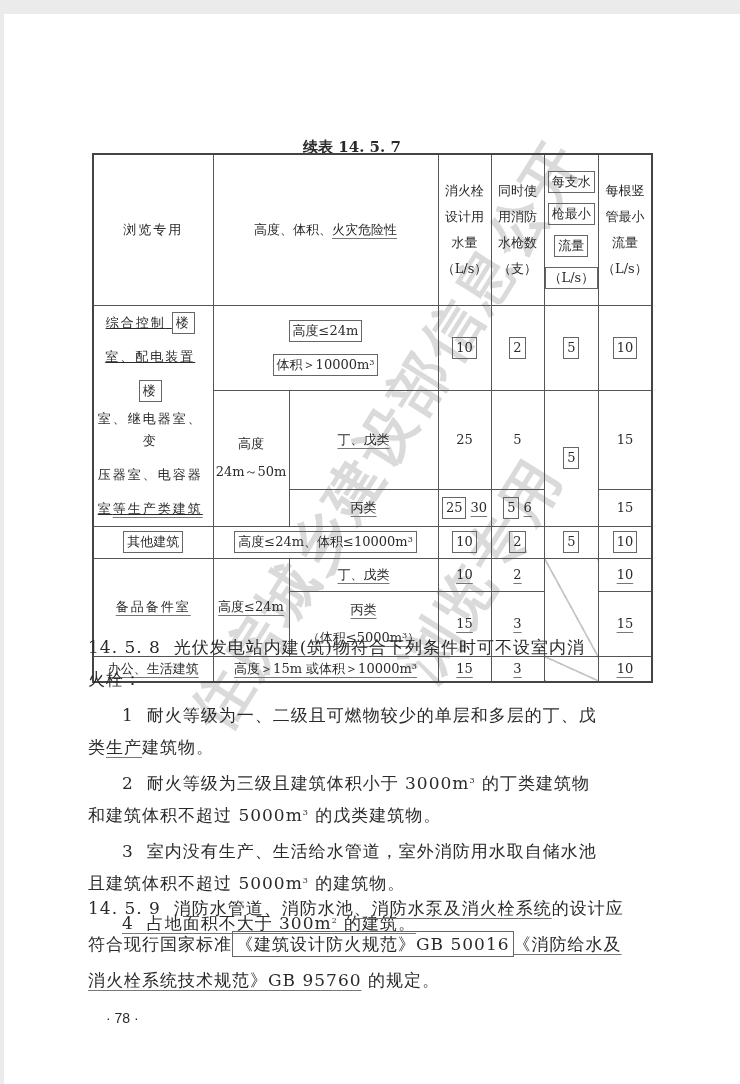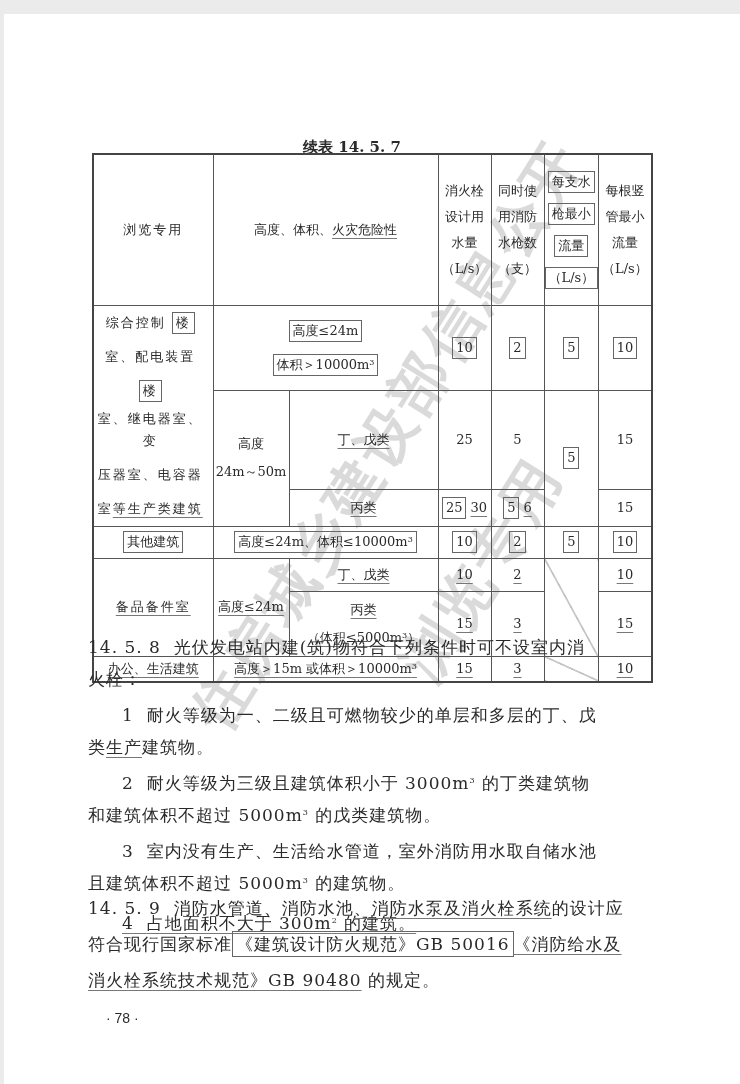--- a/index.html
+++ b/index.html
@@ -10,21 +10,21 @@
         transform-origin:left top; white-space:nowrap; pointer-events:none; letter-spacing:4px;
         font-family:"DejaVu Sans","Liberation Sans",sans-serif; }
   .tcap { position:absolute; left:0; width:696px; top:124px; text-align:center; font-size:15px; font-weight:bold; }
   table.t { position:absolute; left:88px; top:139px; border-collapse:collapse; table-layout:fixed;
             border:2px solid #444; font-size:13px; }
   table.t td { border:1px solid #555; text-align:center; vertical-align:middle; padding:0; line-height:22px; }
   .bx { border:1px solid #666; padding:1px 3px; display:inline-block; line-height:18px; }
   .ul { text-decoration:underline; text-decoration-color:#777; text-underline-offset:4px; }
   .sup { font-size:8px; vertical-align:top; position:relative; top:-2px; }
   .hdr5 .bx { margin:5px 0; }
-  .name1 { text-align:right; padding-right:6px !important; line-height:34px !important; letter-spacing:2px; }
+  .name1 { text-align:right; padding-right:6px !important; line-height:34px !important; letter-spacing:2px;text-decoration:underline; }
   .diag { background:linear-gradient(to top right, transparent calc(50% - 0.6px), #555 50%, transparent calc(50% + 0.6px)); }
   .body { position:absolute; left:84px; width:570px; font-size:17px; line-height:32px; letter-spacing:1px; }
   .body p { margin:0; }
   .ind { text-indent:34px; }
   .b { font-weight:normal; }
   .pg { position:absolute; left:102px; top:996px; font-size:14px; font-family:"Liberation Sans Narrow","Liberation Sans",sans-serif; }
 </style>
 </head>
 <body>
 
@@ -135,17 +135,17 @@
     <p class="ind" style="margin-top:4px"><span class="b">2</span>&nbsp;&nbsp;<span>耐火等级为三级且建筑体积小于 3000m</span><span class="sup">3</span><span> 的丁类建筑物</span></p>
     <p><span>和建筑体积不超过 5000m</span><span class="sup">3</span><span> 的戊类建筑物。</span></p>
     <p class="ind" style="margin-top:4px"><span class="b">3</span>&nbsp;&nbsp;<span>室内没有生产、生活给水管道，室外消防用水取自储水池</span></p>
     <p><span>且建筑体积不超过 5000m</span><span class="sup">3</span><span> 的建筑物。</span></p>
     <p class="ind" style="margin-top:8px"><span class="ul"><span class="b">4</span>&nbsp;&nbsp;<span>占地面积不大于 300m</span><span class="sup">2</span><span> 的建筑。</span></span></p>
   </div>
 
   <div class="body" style="top:878px">
     <p><span class="b">14. 5. 9</span>&nbsp;&nbsp;<span>消防水管道、消防水池</span><span class="ul">、消防水泵及消火栓系统</span><span>的设计应</span></p>
     <p style="margin-top:4px"><span>符合现行国家标准</span><span class="bx" style="line-height:22px">《建筑设计防火规范》GB 50016</span><span class="ul">《消防给水及</span></p>
-    <p style="margin-top:4px"><span class="ul">消火栓系统技术规范》GB 90480</span><span> 的规定。</span></p>
+    <p style="margin-top:4px"><span class="ul">消火栓系统技术规范》GB 95760</span><span> 的规定。</span></p>
   </div>
 
   <div class="pg">· 78 ·</div>
 </div>
 
 </body></html>

